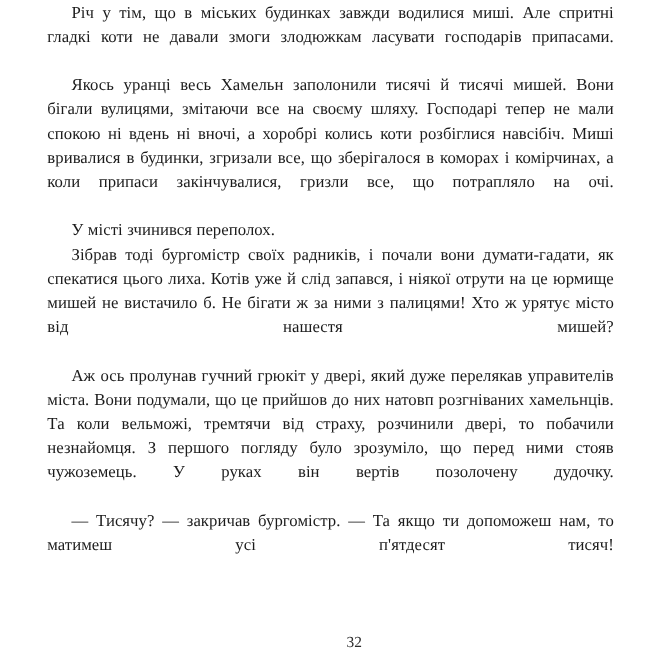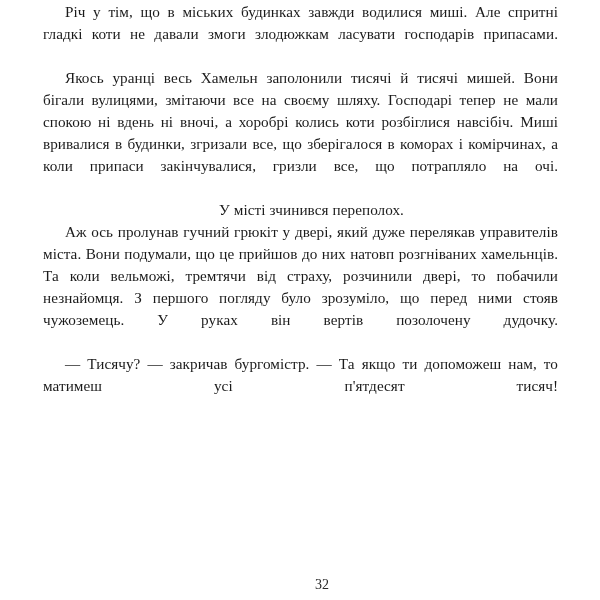--- a/index.html
+++ b/index.html
@@ -43,21 +43,21 @@
   .para.first {
     margin-top: 1px;
   }
   
   .para::after {
     content: "";
     display: inline-block;
     width: 100%;
   }
   .para.nojust {
-    text-align: center;
+    text-align: left;
   }
   .para.nojust::after { display: none; }
   .page-number {
     position: absolute;
     left: 0;
     right: 0;
     top: 577px;
     text-align: center;
     font-size: 14px;
     line-height: 16px;
@@ -68,20 +68,21 @@
 </style>
 </head>
 <body>
 
 <div class="page">
 
   <div class="text-column">
     <p class="para first">Річ у тім, що в міських будинках завжди водилися миші. Але спритні гладкі коти не давали змоги злодюжкам ласувати господарів припасами.</p>
     <p class="para">Якось уранці весь Хамельн заполонили тисячі й тисячі мишей. Вони бігали вулицями, змітаючи все на своєму шляху. Господарі тепер не мали спокою ні вдень ні вночі, а хоробрі колись коти розбіглися навсібіч. Миші вривалися в будинки, згризали все, що зберігалося в коморах і комірчинах, а коли припаси закінчувалися, гризли все, що потрапляло на очі.</p>
     <p class="para nojust">У місті зчинився переполох.</p>
+    <p class="para">Зібрав тоді бургомістр своїх радників, і почали вони думати-гадати, як спекатися цього лиха. Котів уже й слід запався, і ніякої отрути на це юрмище мишей не вистачило б. Не бігати ж за ними з палицями! Хто ж урятує місто від нашестя мишей?</p>
     <p class="para">Аж ось пролунав гучний грюкіт у двері, який дуже перелякав управителів міста. Вони подумали, що це прийшов до них натовп розгніваних хамельнців. Та коли вельможі, тремтячи від страху, розчинили двері, то побачили незнайомця. З першого погляду було зрозуміло, що перед ними стояв чужоземець. У руках він вертів позолочену дудочку.</p>
     <p class="para">— Тисячу? — закричав бургомістр. — Та якщо ти допоможеш нам, то матимеш усі п'ятдесят тисяч!</p>
 
   </div>
 
   <div class="page-number">32</div>
 
 </div>
 
 </body></html>

